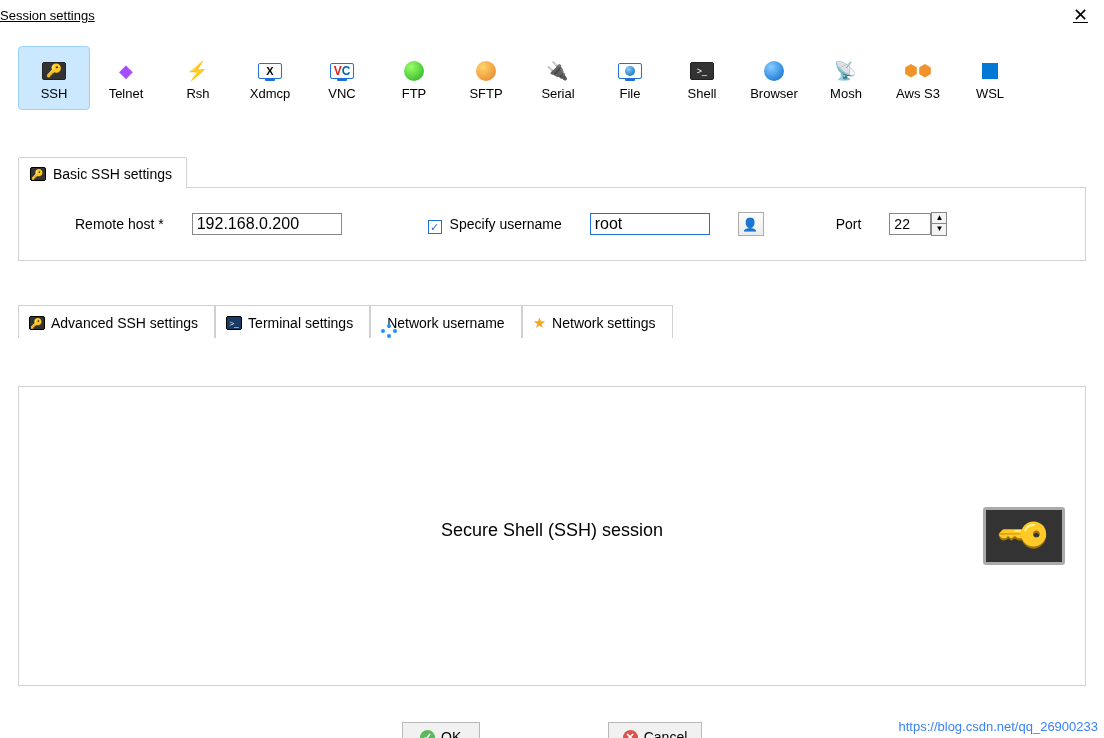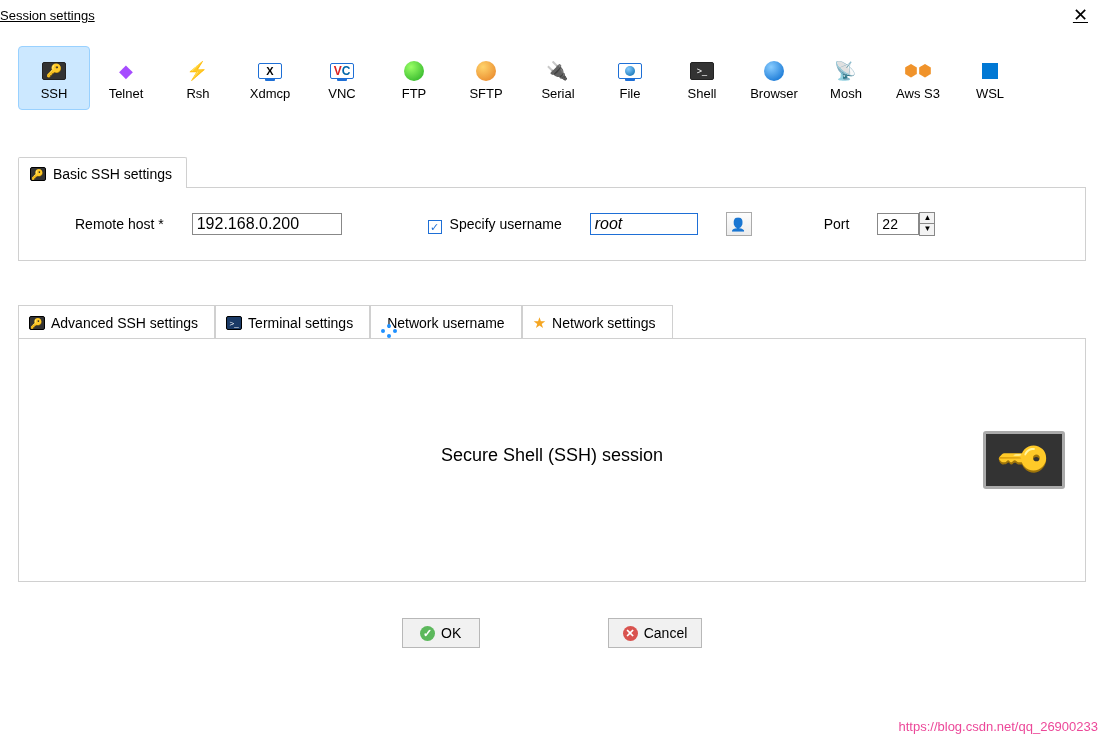--- a/index.html
+++ b/index.html
@@ -95,21 +95,21 @@
     border:1px solid #d0d0d0;
     padding: 24px 20px 24px 20px;
     display:flex; align-items:center; gap:28px;
   }
   .field-label { font-size:14px; }
   .input-text {
     height:22px; font-size:16px; padding:1px 4px;
     border:1px solid #888;
   }
   .input-host { width:150px; }
-  .input-user { width:108px; border:1px solid #1e6fd6;font-style:italic; }
+  .input-user { width:120px; border:1px solid #1e6fd6; }
   .checkbox-box {
     width:14px;height:14px;border:1.5px solid #1e6fd6;
     display:inline-flex;align-items:center;justify-content:center;
     font-size:11px;color:#1e6fd6; line-height:1;
     position:relative; top:2px;
   }
   .user-btn {
     width:26px;height:24px;border:1px solid #aaa;
     background:linear-gradient(#fdfdfd,#ececec);
     display:flex;align-items:center;justify-content:center;
@@ -130,21 +130,22 @@
     border:1px solid #d0d0d0;
     border-bottom:none;
     padding:8px 16px 6px 10px;
     display:flex; align-items:center; gap:6px;
     background:#fff;
     cursor:default;
   }
   .body2 {
     border:1px solid #d0d0d0;
     position:relative;
-    height: 244px;
+    height: 300px;
+    margin-top: 48px;
   }
   .session-title {
     position:absolute; left:0; right:0; top:48%; transform:translateY(-50%);
     text-align:center;
     font-size:18px;
   }
   .big-key-box {
     position:absolute; right:20px; top:50%; transform:translateY(-50%);
     width:82px;height:58px;background:#333;border:3px solid #aaa;border-radius:3px;
     display:flex;align-items:center;justify-content:center;
@@ -163,21 +164,21 @@
     display:flex; align-items:center; justify-content:center; gap:6px;
     font-size:14px;
     cursor:default;
     padding:0 14px;
   }
   .ok-circ { width:15px;height:15px;border-radius:50%;background:#5cb85c;display:inline-flex;align-items:center;justify-content:center;color:#fff;font-size:11px;font-weight:bold; }
   .no-circ { width:15px;height:15px;border-radius:50%;background:#d9534f;display:inline-flex;align-items:center;justify-content:center;color:#fff;font-size:11px;font-weight:bold; }
 
   .watermark {
     position:absolute; right:6px; bottom:4px;
-    color:#ec4899; font-size:13px;
+    color:#3b82f6; font-size:13px;
     pointer-events:none;
   }
   .net-dots {
     width:16px;height:16px;position:relative;
   }
   .net-dots span {
     position:absolute;width:4px;height:4px;border-radius:50%;background:#1e90ff;
   }
 </style>
 </head>

